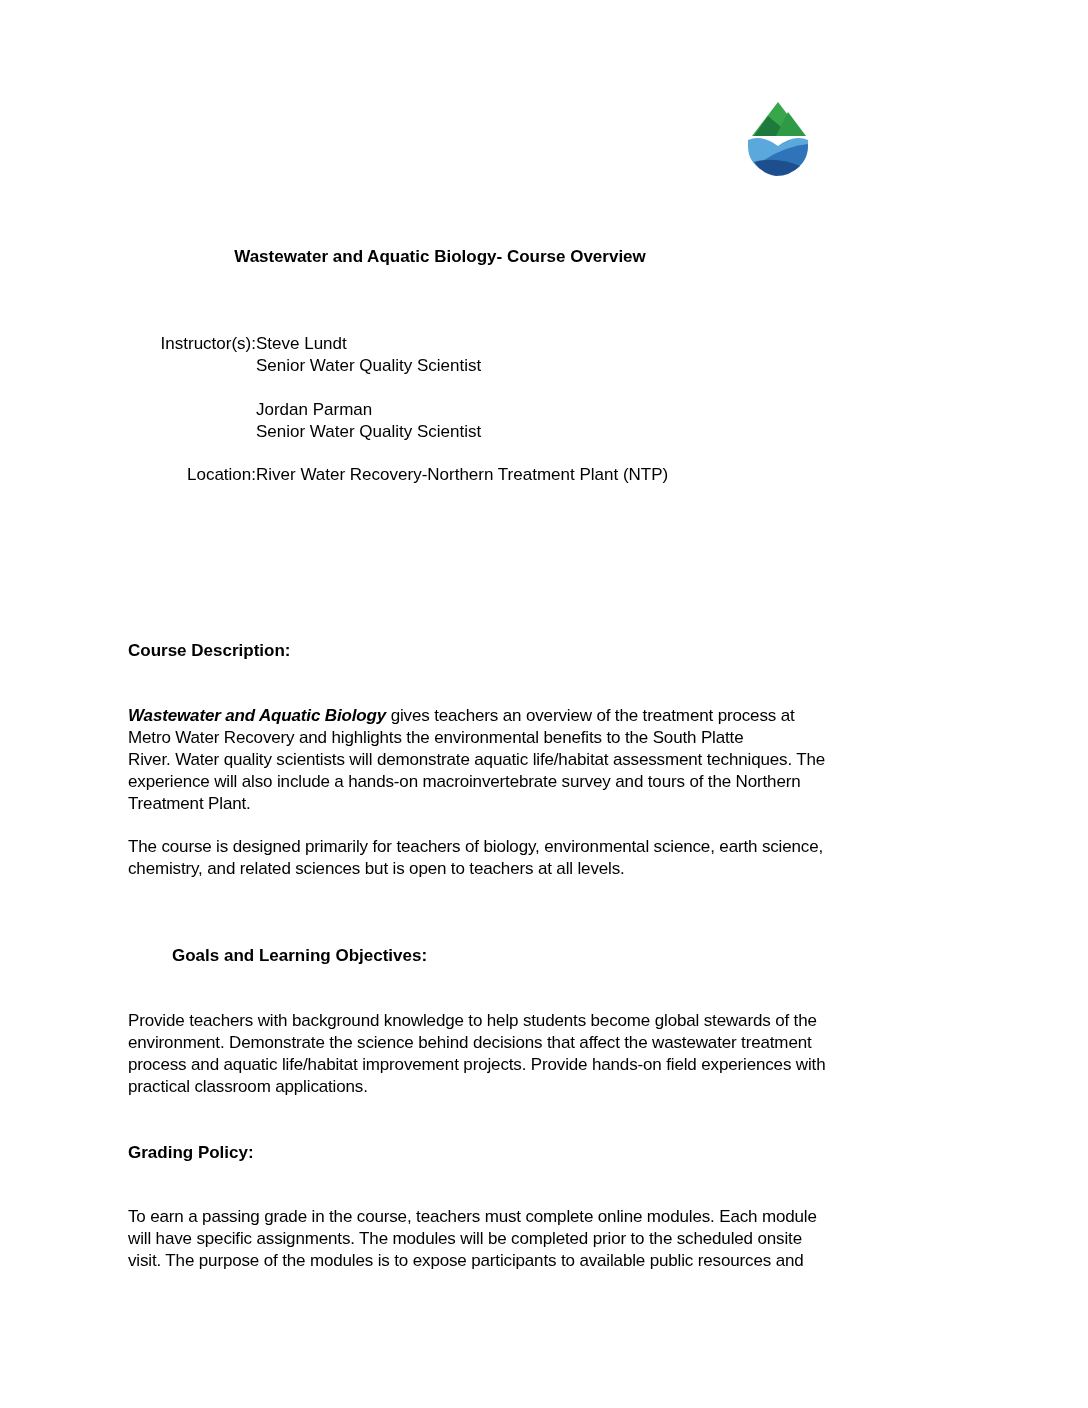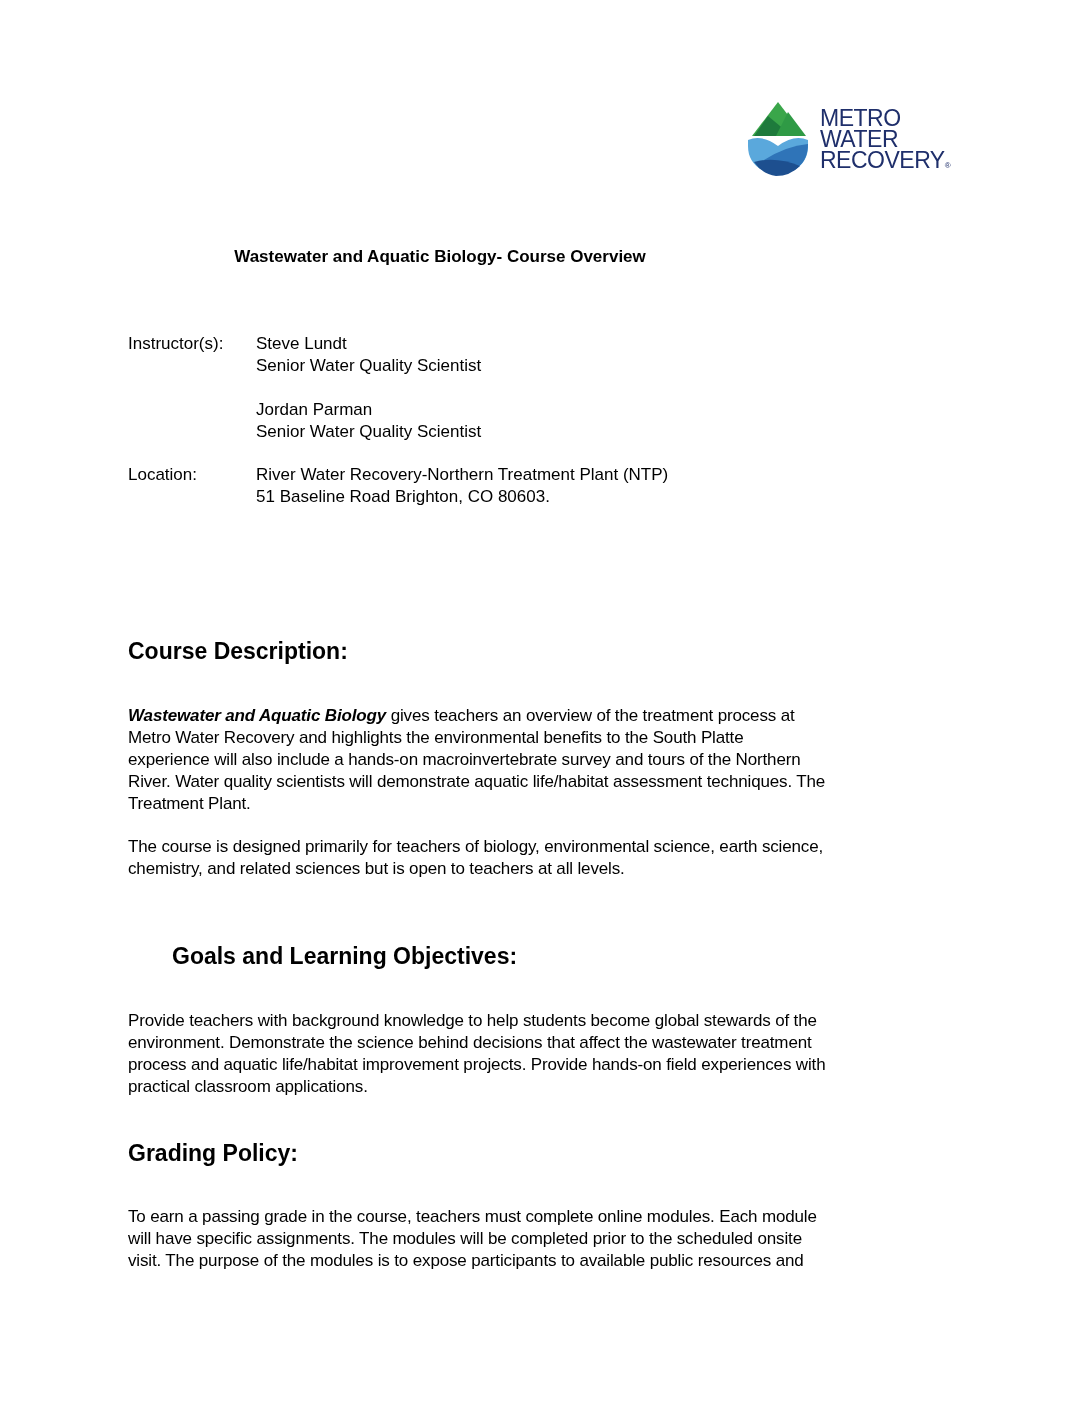--- a/index.html
+++ b/index.html
@@ -63,28 +63,29 @@
       font-size: 17px;
       line-height: 22px;
     }
     .meta-row {
       display: flex;
       margin-bottom: 21px;
     }
     .meta-label {
       width: 128px;
       flex: 0 0 128px;
+      text-align: right;
     }
     .meta-values div { white-space: nowrap; }
     .meta-values .gap { height: 22px; }
     .section-heading {
       position: absolute;
       left: 128px;
       font-weight: bold;
-      font-size: 23px;
+      font-size: 17px;
       line-height: 22px;
     }
     .para {
       position: absolute;
       left: 128px;
       width: 830px;
       font-size: 17px;
       line-height: 22px;
       letter-spacing: -0.15px;
     }
@@ -96,56 +97,50 @@
 
 <div class="logo">
   <svg class="mark" viewBox="0 0 64 76">
     <polygon id="mt-light" points="32,0 6,34 58,34" fill="#3aa64a"></polygon>
     <polygon id="mt-dark" points="22,14 8,34 46,34" fill="#1e7a3c"></polygon>
     <polygon points="42,10 30,34 60,34" fill="#2f9a45"></polygon>
     <path id="water-light" d="M2,38 Q16,32 32,44 Q48,32 62,38 L62,44 Q62,60 48,68 Q30,76 16,68 Q2,60 2,44 Z" fill="#5aa8dc"></path>
     <path id="water-mid" d="M18,58 Q40,44 62,42 Q62,60 48,68 Q36,74 24,70 Z" fill="#2f74b8"></path>
     <path id="water-dark" d="M8,60 Q30,54 54,64 Q44,74 30,74 Q16,72 8,60 Z" fill="#1d4f8f"></path>
   </svg>
-  <div class="wordmark">
-    <span>METRO</span>
-    <span>WATER</span>
-    <span><span style="display:inline">RECOVERY</span><span class="reg">®</span></span>
-  </div>
 </div>
 
 <div class="title">Wastewater and Aquatic Biology- Course Overview</div>
 
 <div class="meta">
   <div class="meta-row">
     <div class="meta-label">Instructor(s):</div>
     <div class="meta-values">
       <div>Steve Lundt</div>
       <div>Senior Water Quality Scientist</div>
       <div class="gap"></div>
       <div>Jordan Parman</div>
       <div>Senior Water Quality Scientist</div>
     </div>
   </div>
   <div class="meta-row">
     <div class="meta-label">Location:</div>
     <div class="meta-values">
       <div>River Water Recovery-Northern Treatment Plant (NTP)</div>
-      <div>51 Baseline Road Brighton, CO 80603.</div>
     </div>
   </div>
 </div>
 
 <div class="section-heading" style="top:640px;">Course Description:</div>
 
 <div class="para" style="top:705px;">
   <span class="line"><em>Wastewater and Aquatic Biology</em><span> gives teachers an overview of the treatment process at</span></span>
   <span class="line">Metro Water Recovery and highlights the environmental benefits to the South Platte</span>
+  <span class="line">River.  Water quality scientists will demonstrate aquatic life/habitat assessment techniques. The</span>
   <span class="line">experience will also include a hands-on macroinvertebrate survey and tours of the Northern</span>
-  <span class="line">River.  Water quality scientists will demonstrate aquatic life/habitat assessment techniques. The</span>
   <span class="line">Treatment Plant.</span>
 </div>
 
 <div class="para" style="top:836px;">
   <span class="line">The course is designed primarily for teachers of biology, environmental science, earth science,</span>
   <span class="line">chemistry, and related sciences but is open to teachers at all levels.</span>
 </div>
 
 <div class="section-heading" style="top:945px;margin-left:44px;">Goals and Learning Objectives:</div>
 

